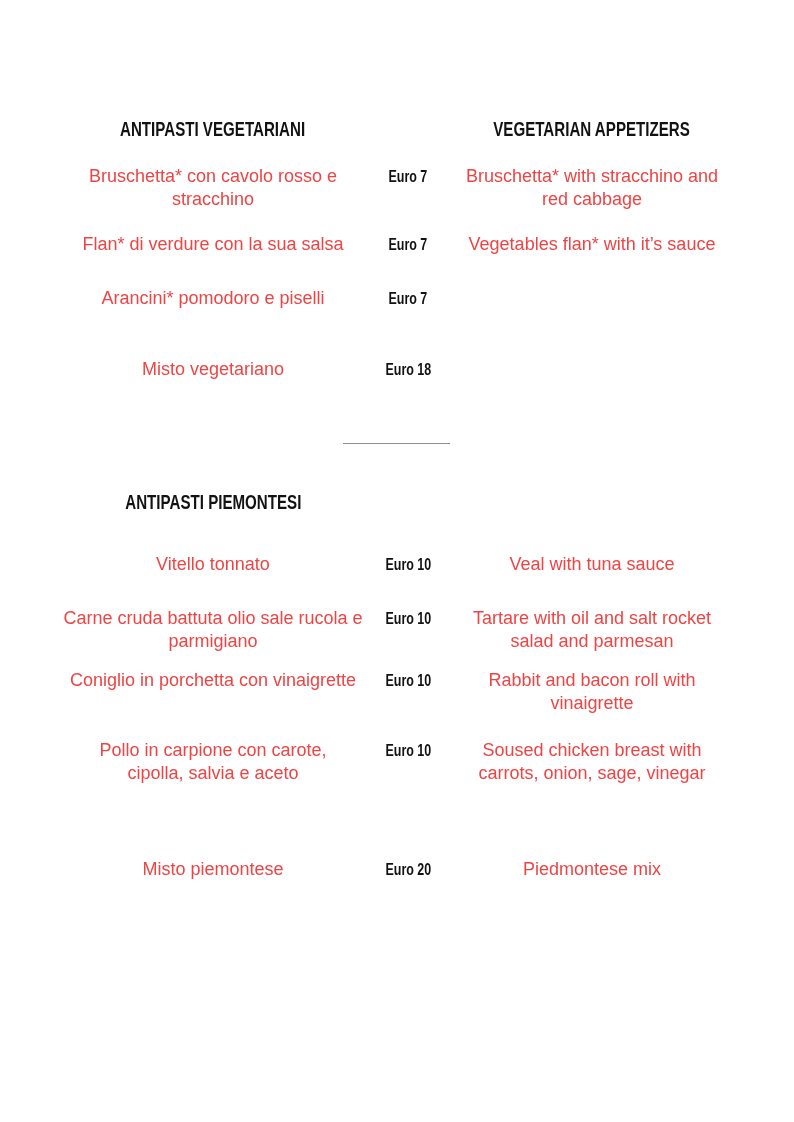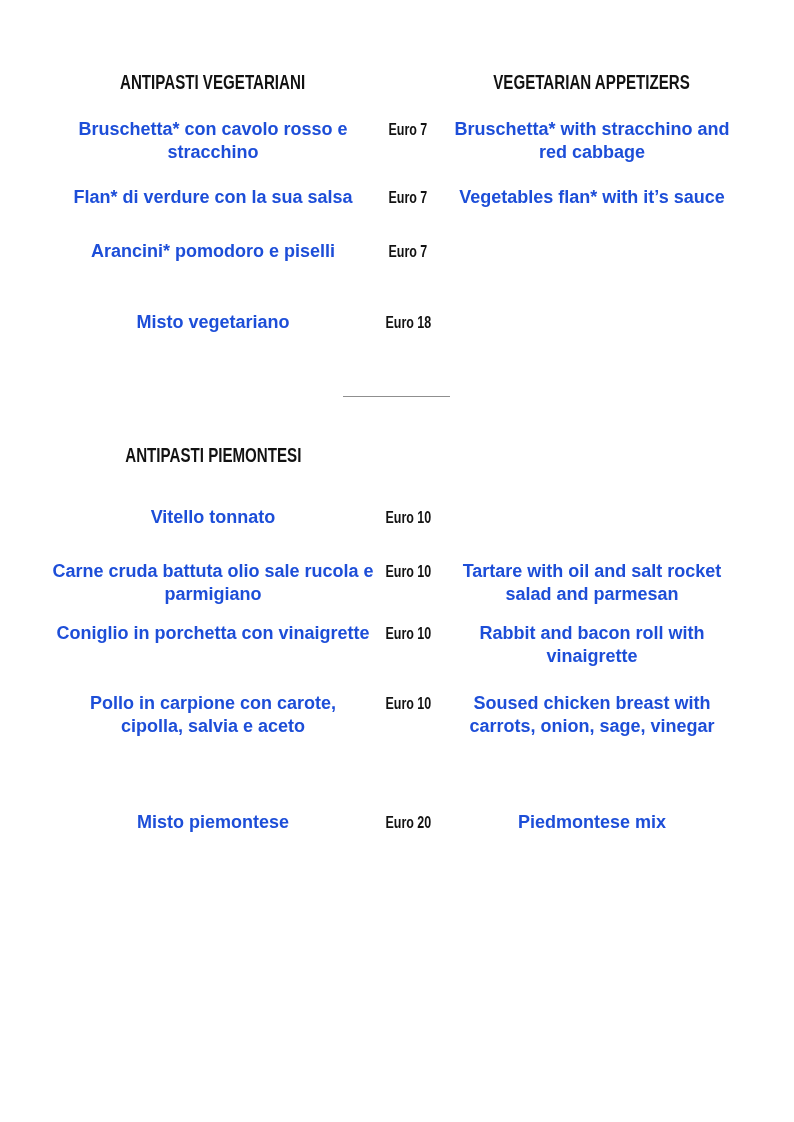--- a/index.html
+++ b/index.html
@@ -3,21 +3,21 @@
 <meta charset="utf-8">
 <style>
   * { margin: 0; padding: 0; box-sizing: border-box; }
   html, body { background: #ffffff; }
   .page {
     position: relative;
     width: 794px;
     height: 886px;
     background: #ffffff;
     font-family: "Liberation Sans", "DejaVu Sans", sans-serif;
-    padding: 71px 0 0 48px;
+    padding: 118px 0 0 48px;
     overflow: hidden;
   }
   .row {
     display: grid;
     grid-template-columns: 330px 60px 14px 280px;
     align-items: start;
   }
   .cell { text-align: center; }
   .hdr {
     display: inline-block;
@@ -25,23 +25,22 @@
     line-height: 22px;
     font-weight: bold;
     color: #121212;
     white-space: nowrap;
     transform: scaleX(0.72);
     transform-origin: center;
   }
   .item-text {
     font-size: 18px;
     line-height: 23px;
-    color: #1d4ed8;
+    color: #ef4444;
     white-space: pre-line;
-    font-weight: bold;
   }
   .price-text {
     display: inline-block;
     font-size: 16px;
     line-height: 23px;
     font-weight: bold;
     color: #121212;
     white-space: nowrap;
     transform: scaleX(0.78);
     transform-origin: center;
@@ -131,20 +130,21 @@
       <div class="cell"></div>
       <div class="cell"></div>
     </div>
 
     <div class="row mt-40">
       <div class="cell item-text">Vitello tonnato</div>
       <div class="cell">
         <span class="price-text">Euro 10</span>
       </div>
       <div class="cell"></div>
+      <div class="cell item-text">Veal with tuna sauce</div>
     </div>
 
     <div class="row mt-31">
       <div class="cell item-text">Carne cruda battuta olio sale rucola e
 parmigiano</div>
       <div class="cell">
         <span class="price-text">Euro 10</span>
       </div>
       <div class="cell"></div>
       <div class="cell item-text">Tartare with oil and salt rocket

